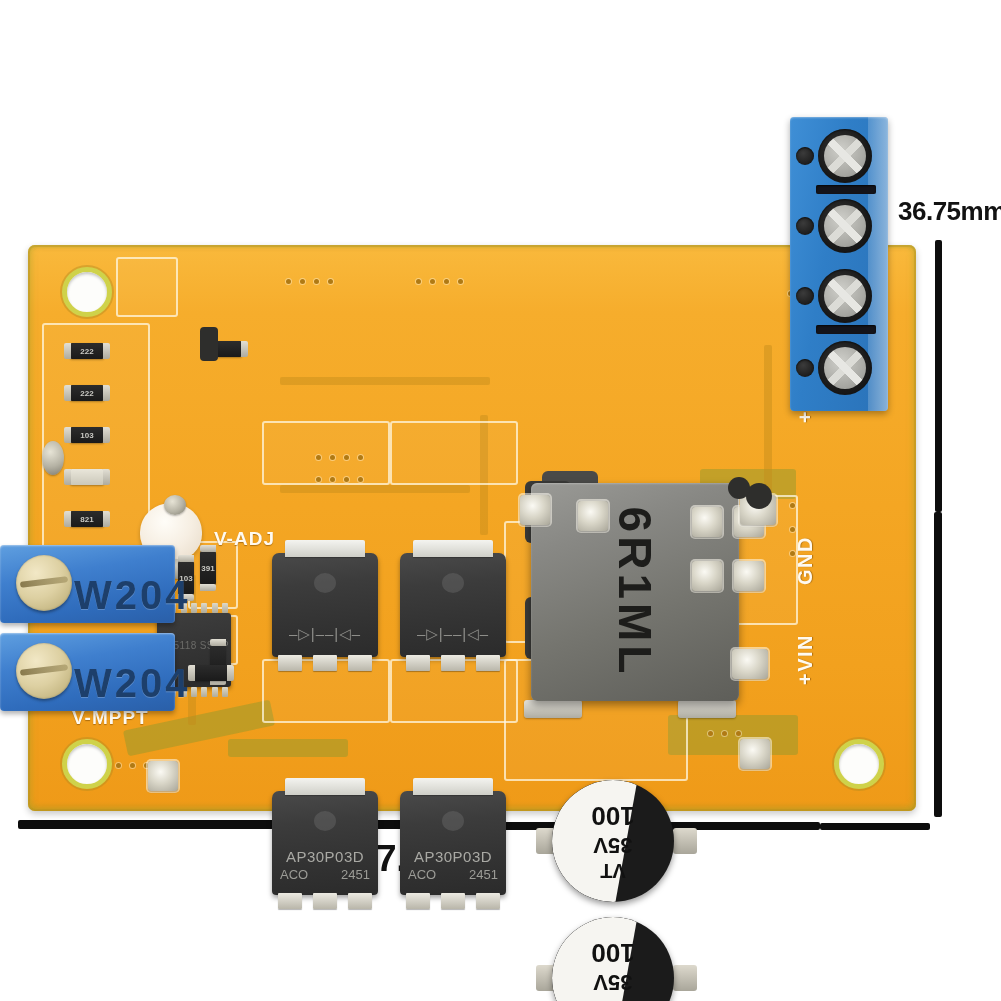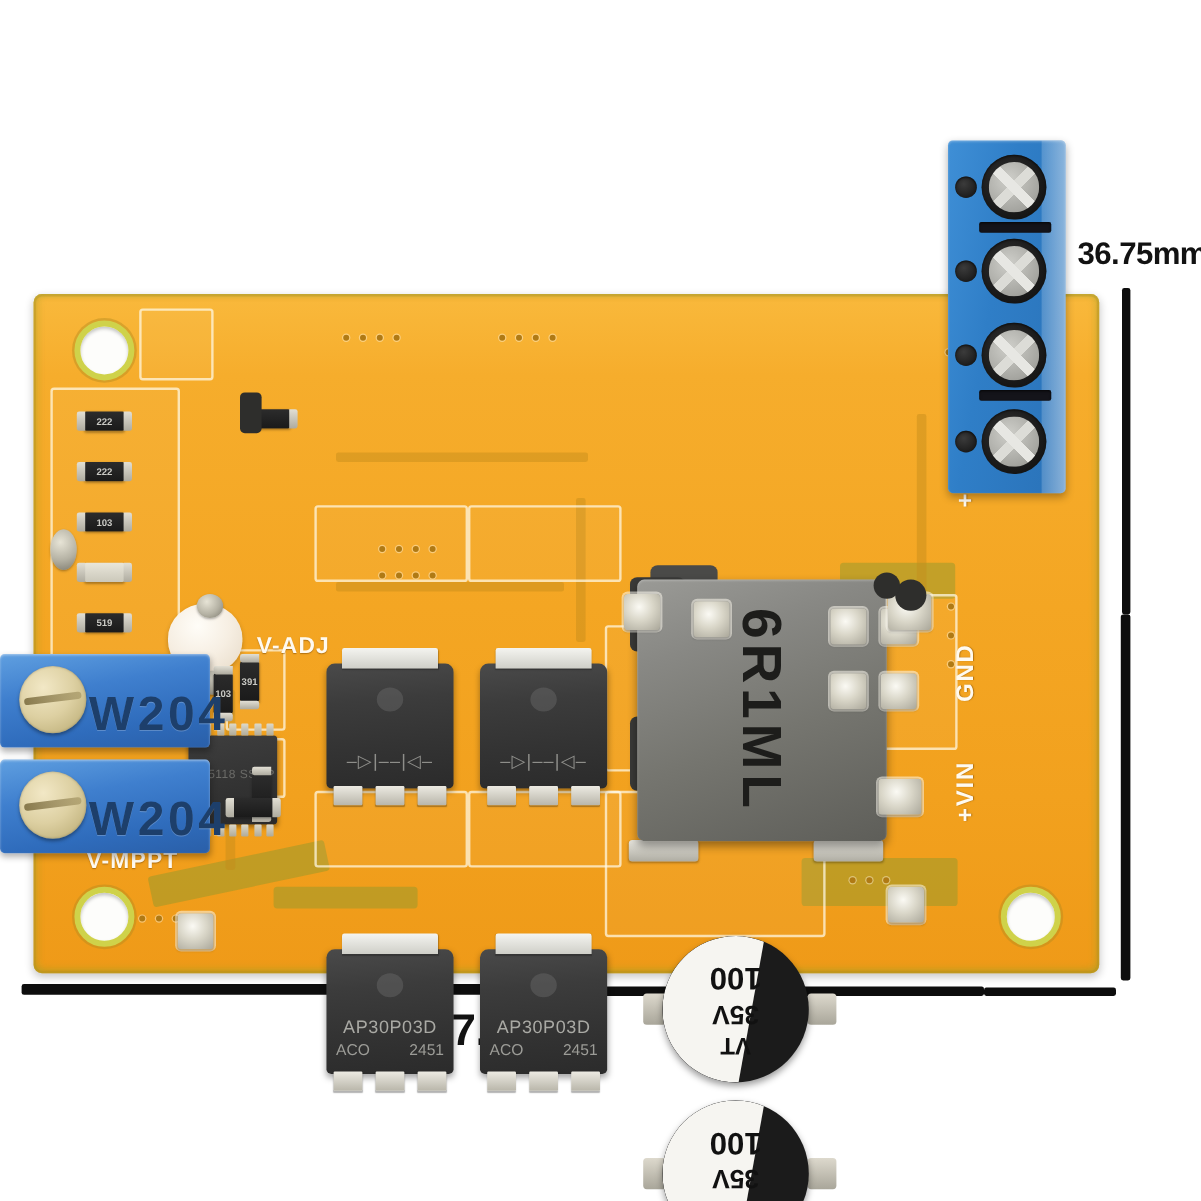--- a/index.html
+++ b/index.html
@@ -447,21 +447,21 @@
           <i></i>
       </div>
       <div id="ic-mark">LM5118
 SSOP</div>
     </div>
 
     <div class="smd" style="left:42px; top:98px;">222</div>
     <div class="smd" style="left:42px; top:140px;">222</div>
     <div class="smd" style="left:42px; top:182px;">103</div>
     <div class="smd white" style="left:42px; top:224px;"></div>
-    <div class="smd" style="left:42px; top:266px;">519</div>
+    <div class="smd" style="left:42px; top:266px;">821</div>
     <div class="smd vert" style="left:28px; top:316px;">222</div>
     <div class="smd vert" style="left:70px; top:316px;">222</div>
     <div class="smd vert" style="left:112px; top:316px;">103</div>
     <div class="smd vert" style="left:150px; top:316px;">103</div>
     <div class="smd vert" style="left:172px; top:306px;">391</div>
     <div class="smd" style="left:180px; top:96px;"></div>
     <div class="smd vert" style="left:182px; top:400px;"></div>
     <div class="smd" style="left:166px; top:420px;"></div>
 
     <div class="blk" style="left:172px; top:82px; width:18px; height:34px;"></div>

